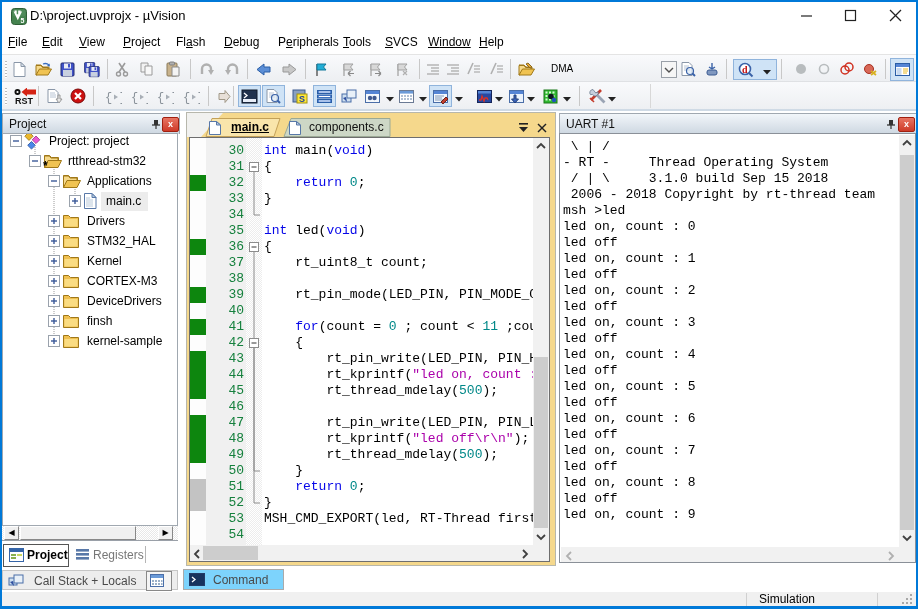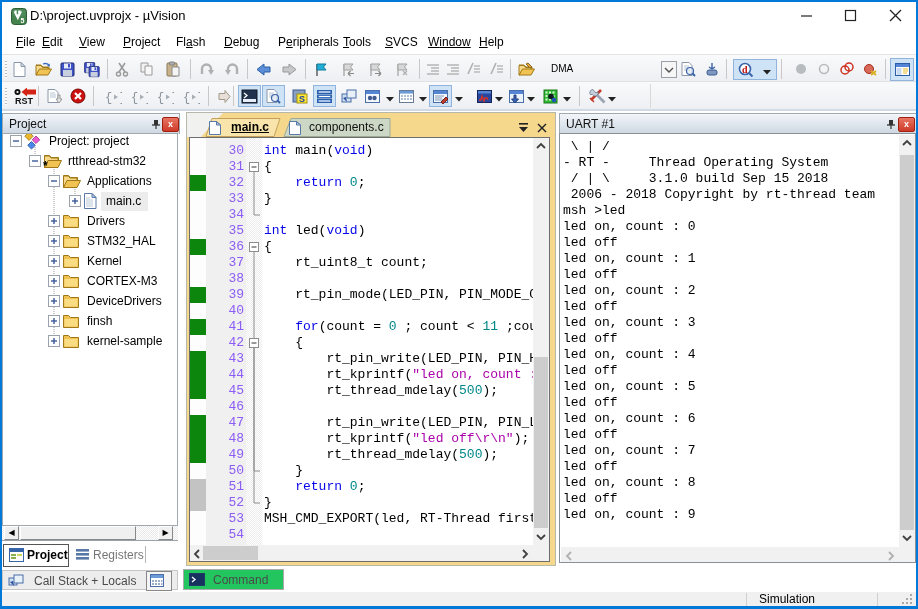--- a/index.html
+++ b/index.html
@@ -42,21 +42,21 @@
 
   <svg class="abs" style="left:793px;top:0px;" width="120" height="28" viewBox="0 0 120 28">
     <line x1="6" y1="14" x2="17" y2="14" stroke="#222" stroke-width="1.2"></line>
     <rect x="50.5" y="8.5" width="10" height="10" fill="none" stroke="#222" stroke-width="1.2"></rect>
     <line x1="95" y1="8" x2="106" y2="19" stroke="#222" stroke-width="1.2"></line>
     <line x1="106" y1="8" x2="95" y2="19" stroke="#222" stroke-width="1.2"></line>
   </svg>
 </div>
 
 <div class="abs" id="menubar" style="left:2px;top:30px;width:914px;height:24px;background:#fff;font-size:12px;color:#000;">
-  <span class="abs" style="left:14px;top:5px;"><u>F</u>ile</span>
+  <span class="abs" style="left:6px;top:5px;"><u>F</u>ile</span>
   <span class="abs" style="left:40px;top:5px;"><u>E</u>dit</span>
   <span class="abs" style="left:77px;top:5px;"><u>V</u>iew</span>
   <span class="abs" style="left:121px;top:5px;"><u>P</u>roject</span>
   <span class="abs" style="left:174px;top:5px;">Fl<u>a</u>sh</span>
   <span class="abs" style="left:222px;top:5px;"><u>D</u>ebug</span>
   <span class="abs" style="left:276px;top:5px;">P<u>e</u>ripherals</span>
   <span class="abs" style="left:341px;top:5px;text-align:right;"><u>T</u>ools</span>
   <span class="abs" style="left:383px;top:5px;"><u>S</u>VCS</span>
   <span class="abs" style="left:426px;top:5px;text-decoration:underline;"><u>W</u>indow</span>
   <span class="abs" style="left:477px;top:5px;"><u>H</u>elp</span>
@@ -575,21 +575,21 @@
     <div class="abs" style="left:56px;top:0;width:16px;height:407px;background:conic-gradient(#ededed 25%,#fff 0 50%,#ededed 0 75%,#fff 0) 0 0/2px 2px;"></div>
 
     <div class="abs" style="left:0;top:37px;width:16px;height:16px;background:#0d860e;"></div>
     <div class="abs" style="left:0;top:101px;width:16px;height:16px;background:#0d860e;"></div>
     <div class="abs" style="left:0;top:149px;width:16px;height:16px;background:#0d860e;"></div>
     <div class="abs" style="left:0;top:181px;width:16px;height:16px;background:#0d860e;"></div>
     <div class="abs" style="left:0;top:213px;width:16px;height:48px;background:#0d860e;"></div>
     <div class="abs" style="left:0;top:277px;width:16px;height:48px;background:#0d860e;"></div>
     <div class="abs" style="left:0;top:341px;width:16px;height:32px;background:#c3c3c3;"></div>
 
-    <pre class="mono abs" style="left:16px;top:5px;width:38px;text-align:right;font-size:13px;line-height:16px;color:#8b5cf6;">30
+    <pre class="mono abs" style="left:16px;top:5px;width:38px;text-align:right;font-size:13px;line-height:16px;color:#15803d;">30
 31
 32
 33
 34
 35
 36
 37
 38
 39
 40
@@ -746,21 +746,21 @@
           <rect x="8" y="6" width="2" height="2"></rect>
           <rect x="11" y="6" width="1.5" height="2"></rect>
           <rect x="2" y="9" width="2" height="2"></rect>
           <rect x="5" y="9" width="2" height="2"></rect>
           <rect x="8" y="9" width="2" height="2"></rect>
           <rect x="11" y="9" width="1.5" height="2"></rect>
         </g>
     </svg>
   </div>
 </div>
-<div class="abs" style="left:183px;top:569px;width:101px;height:21px;background:#22c55e;border:1px solid #aaa;box-sizing:border-box;font-size:12px;color:#4a4a4a;">
+<div class="abs" style="left:183px;top:569px;width:101px;height:21px;background:#7dd3fc;border:1px solid #aaa;box-sizing:border-box;font-size:12px;color:#4a4a4a;">
   <svg class="abs" style="left:5px;top:3px;" width="16" height="13" viewBox="0 0 16 13">
     <rect x="0.5" y="0.5" width="15" height="12" fill="#e8eef8" stroke="#223a66"></rect>
     <rect x="1" y="1" width="14" height="11" fill="#16325e"></rect>
     <path d="M3 4 l3 2.5 l-3 2.5" fill="none" stroke="#fff" stroke-width="1.3"></path>
   </svg>
   <span class="abs" style="left:29px;top:3px;">Command</span>
 </div>
 
 <div class="abs" style="left:2px;top:592px;width:914px;height:14px;background:#f0f0f0;font-size:12px;color:#000;">
   <div class="abs" style="left:744px;top:1px;width:1px;height:13px;background:#d0d0d0;"></div>

